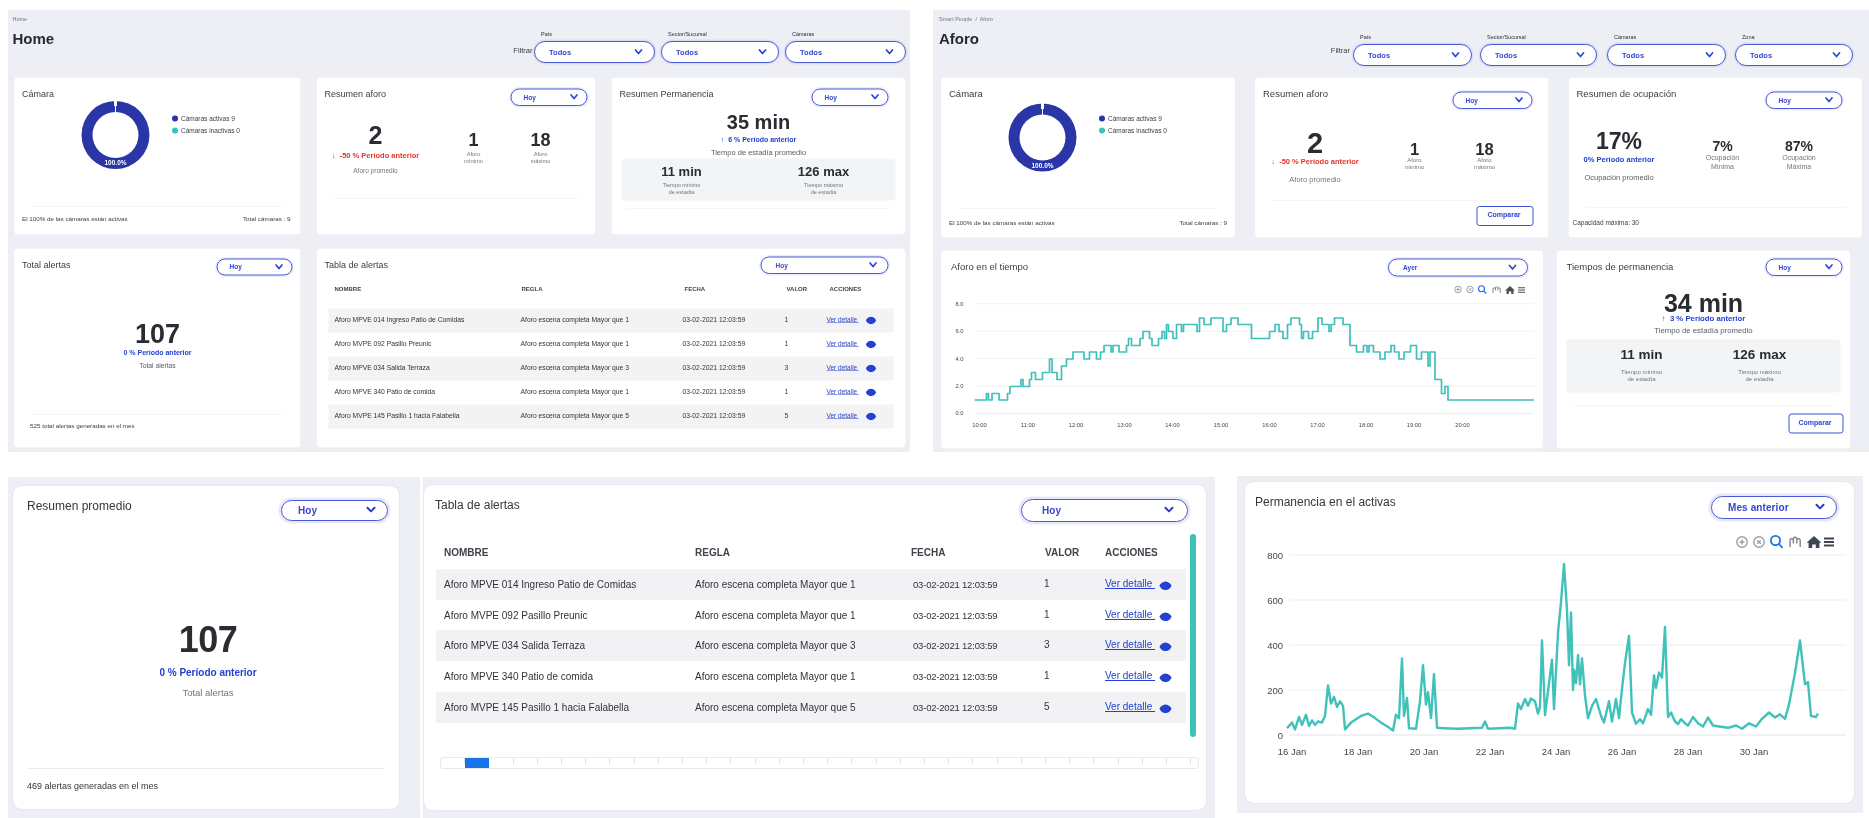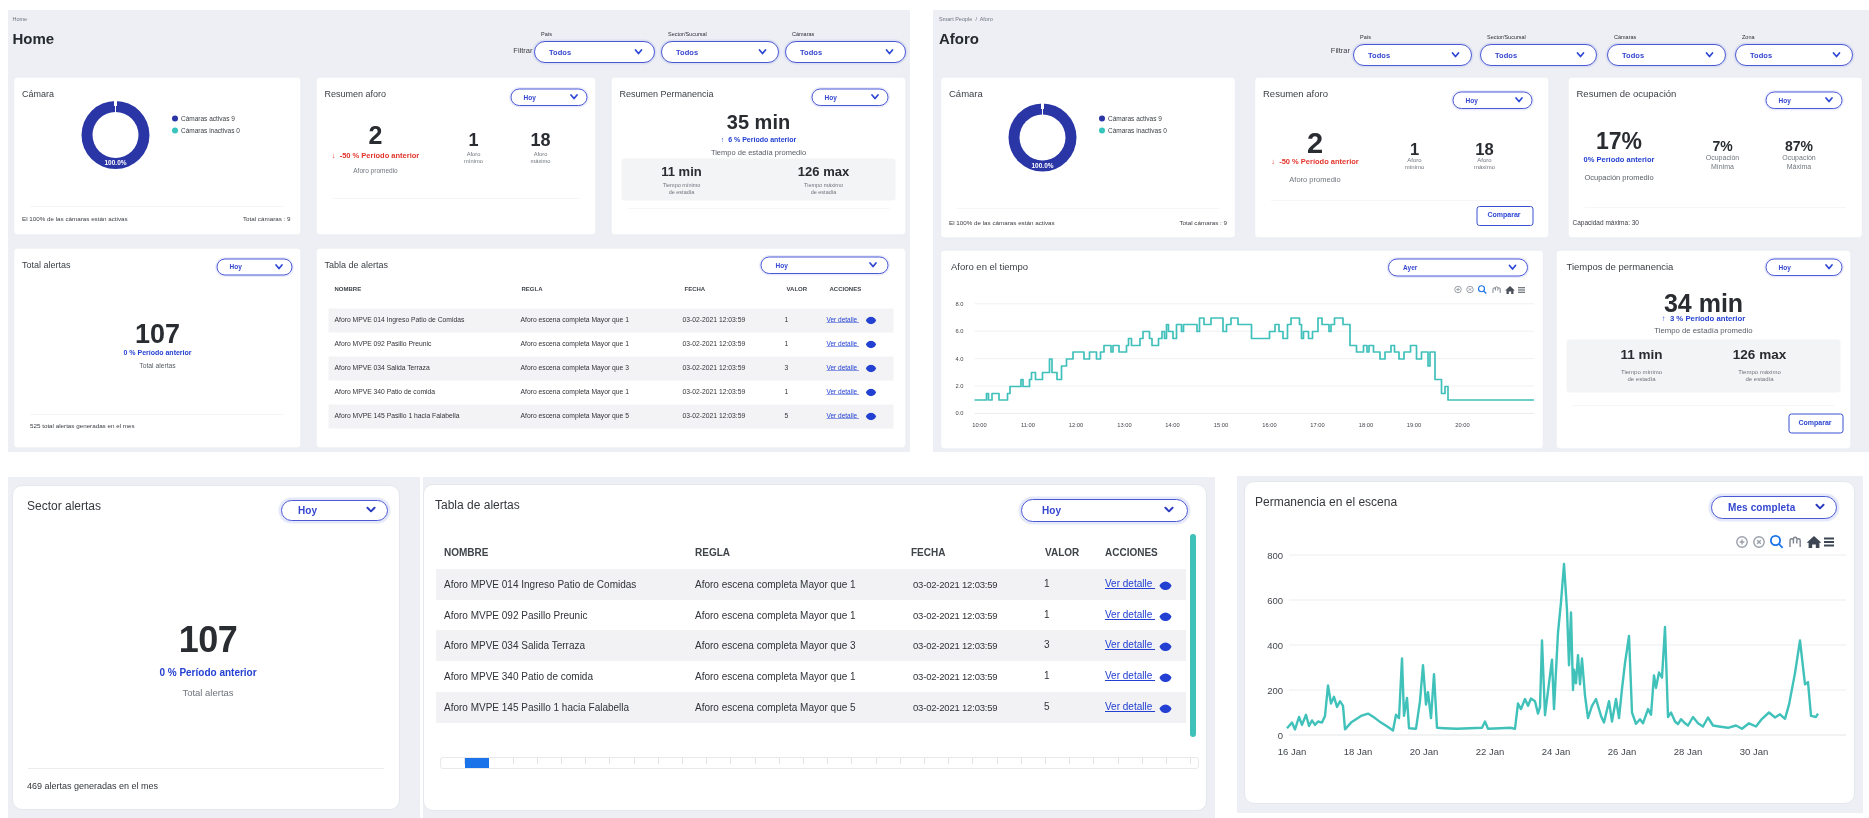--- a/index.html
+++ b/index.html
@@ -19,21 +19,21 @@
   .dark{color:#292c31;}
   .ctr{text-align:center;}
   .r{text-align:right;}
   svg{display:block;}
 </style>
 </head>
 <body>
 
 <div class="panel" style="left:8px;top:477px;width:412px;height:341px;"></div>
 <div class="card" style="left:12px;top:485px;width:386px;height:323px;">
-  <div class="ab" style="left:14px;top:13px;font-size:12px;font-weight:500;color:#34373c;">Sector alertas</div>
+  <div class="ab" style="left:14px;top:13px;font-size:12px;font-weight:500;color:#34373c;">Resumen promedio</div>
   <div class="pill" style="left:268px;top:14px;width:105px;height:19px;">
     <div class="txt" style="left:16px;top:4px;font-size:10px;">Hoy</div>
     <svg class="chev" style="right:11px;top:5px;" width="10" height="8" viewBox="0 0 11 9">
         <path d="M1.5 2 L5.5 6 L9.5 2" fill="none" stroke="#2b3bbf" stroke-width="2.2" stroke-linecap="round" stroke-linejoin="round"></path>
       </svg>
   </div>
   <div class="ab dark ctr" style="left:95px;top:133px;width:200px;font-size:36px;font-weight:700;letter-spacing:-0.5px;">107</div>
   <div class="ab blue ctr" style="left:95px;top:181px;width:200px;font-size:10px;">0 % Período anterior</div>
   <div class="ab muted ctr" style="left:95px;top:201px;width:200px;font-size:9.5px;">Total alertas</div>
   <div class="ab" style="left:15px;top:282px;width:356px;border-top:1px solid #ececef;"></div>
@@ -108,23 +108,23 @@
 </div>
 </div>
   <div class="ab" style="left:16px;top:272px;width:757px;height:9.5px;background:#fff;border:1px solid #e9e9ec;border-radius:3px;overflow:hidden;">
     <div style="position:absolute;left:0;top:0;width:100%;height:6px;background:repeating-linear-gradient(to right,transparent 0,transparent 23.2px,#e2e2e6 23.2px,#e2e2e6 24.2px);"></div>
     <div style="position:absolute;left:24px;top:0;width:24px;height:100%;background:#1a73e8;"></div>
   </div>
   </div>
 
 <div class="panel" style="left:1237px;top:476px;width:626px;height:337px;"></div>
 <div class="card" style="left:1244px;top:481px;width:609px;height:321px;">
-  <div class="ab" style="left:10px;top:13px;font-size:12px;font-weight:500;color:#34373c;">Permanencia en el escena</div>
+  <div class="ab" style="left:10px;top:13px;font-size:12px;font-weight:500;color:#34373c;">Permanencia en el activas</div>
   <div class="pill" style="left:466px;top:14px;width:124px;height:21px;">
-    <div class="txt" style="left:16px;top:5px;font-size:10px;">Mes completa</div>
+    <div class="txt" style="left:16px;top:5px;font-size:10px;">Mes anterior</div>
     <svg class="chev" style="right:11px;top:6px;" width="10" height="8" viewBox="0 0 11 9">
         <path d="M1.5 2 L5.5 6 L9.5 2" fill="none" stroke="#2b3bbf" stroke-width="2.2" stroke-linecap="round" stroke-linejoin="round"></path>
       </svg>
   </div>
   <div id="tb2" class="ab" style="left:490px;top:52px;">
       <svg width="100" height="16" viewBox="0 0 100 16">
 <g fill="none" stroke="#99a0aa" stroke-width="1.4">
 <circle cx="7" cy="8" r="5.2"></circle>
           <path d="M7 5.6v4.8M4.6 8h4.8"></path>
 <circle cx="24" cy="8" r="5.2"></circle>

